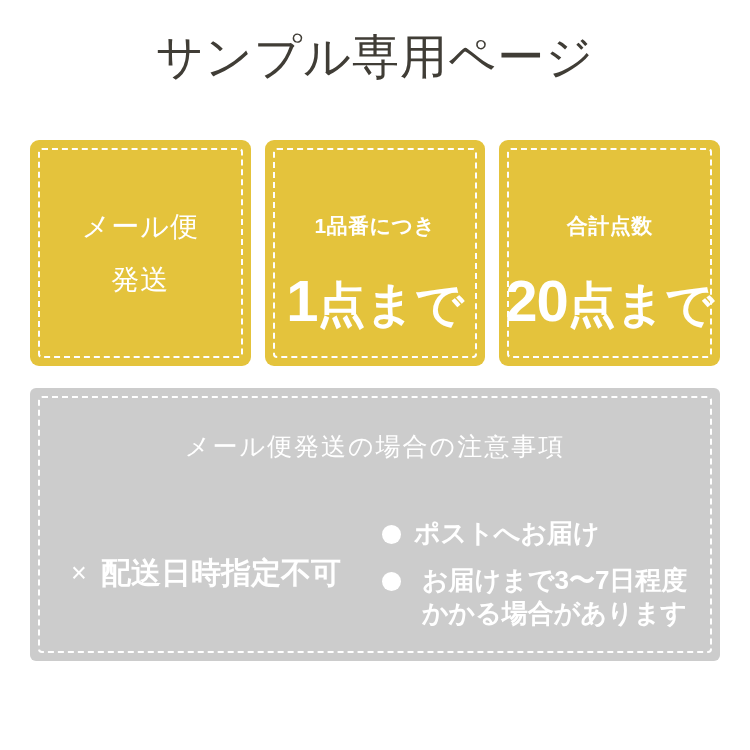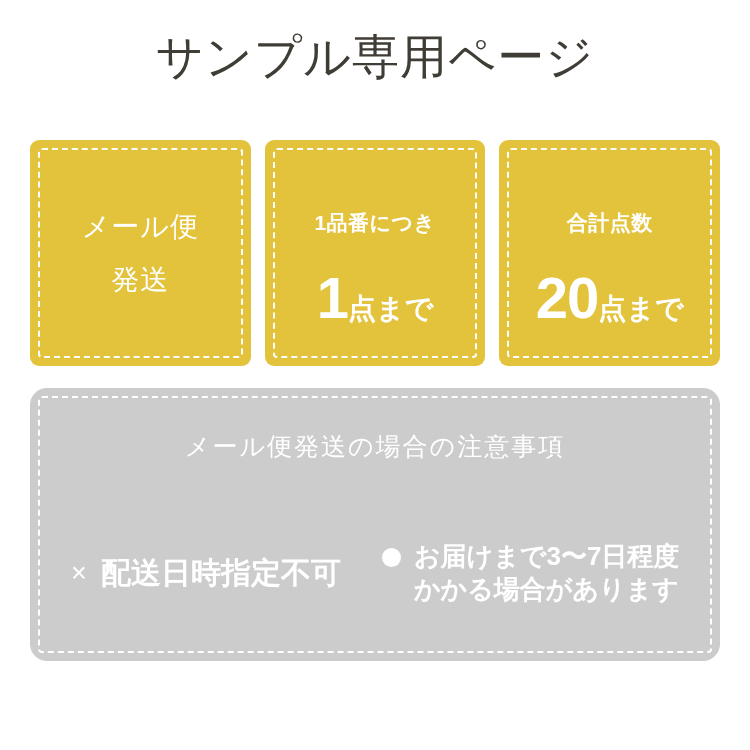--- a/index.html
+++ b/index.html
@@ -104,35 +104,35 @@
     justify-content: center;
     white-space: nowrap;
   }
   .value-num {
     font-size: 58px;
     line-height: 60px;
     font-weight: 700;
     letter-spacing: -1px;
   }
   .value-unit {
-    font-size: 28px;
+    font-size: 48px;
     line-height: 60px;
     font-weight: 700;
     letter-spacing: 0px;
   }
 
   
   .notice-panel {
     position: absolute;
     left: 30px;
     top: 388px;
     width: 690px;
     height: 273px;
     background: #cccccc;
-    border-radius: 17px;
+    border-radius: 6px;
     box-sizing: border-box;
   }
   .notice-panel .dash {
     position: absolute;
     left: 8px;
     top: 8px;
     right: 8px;
     bottom: 8px;
     border: 2px dashed #ffffff;
     border-radius: 4px;
@@ -271,20 +271,26 @@
 
     <div class="notice-body">
 
       <div class="notice-left">
         <span class="x-mark">×</span>
         <span>配送日時指定不可</span>
       </div>
 
       <div class="notice-right">
 
+        <div class="bullet-item">
+          <span class="bullet-dot"></span>
+          <span class="bullet-text">
+            <span>ポストへお届け</span>
+          </span>
+        </div>
 
         <div class="bullet-item">
           <span class="bullet-dot"></span>
           <span class="bullet-text">
             <span>お届けまで3〜7日程度</span>
             <span>かかる場合があります</span>
           </span>
         </div>
 
       </div>

